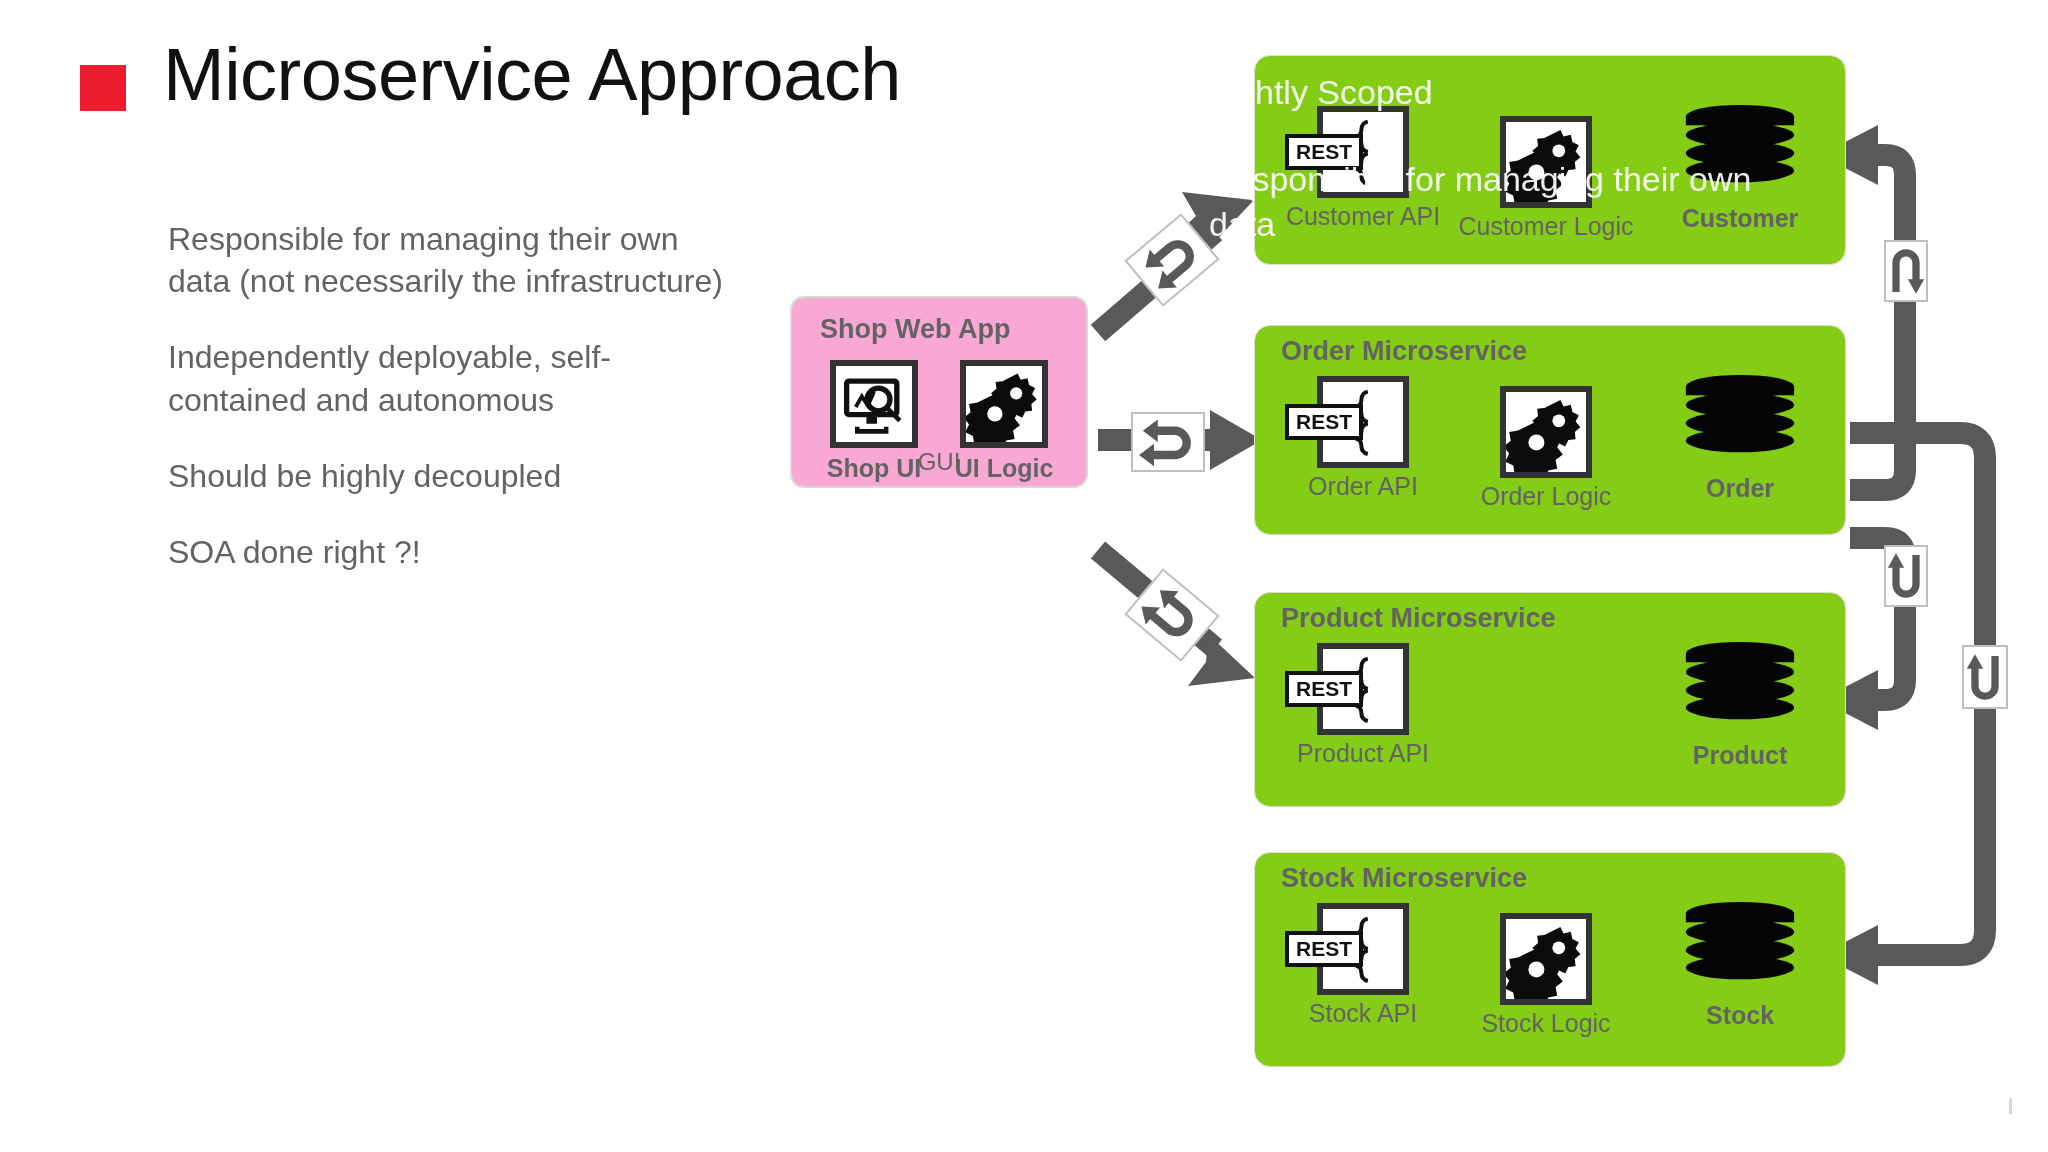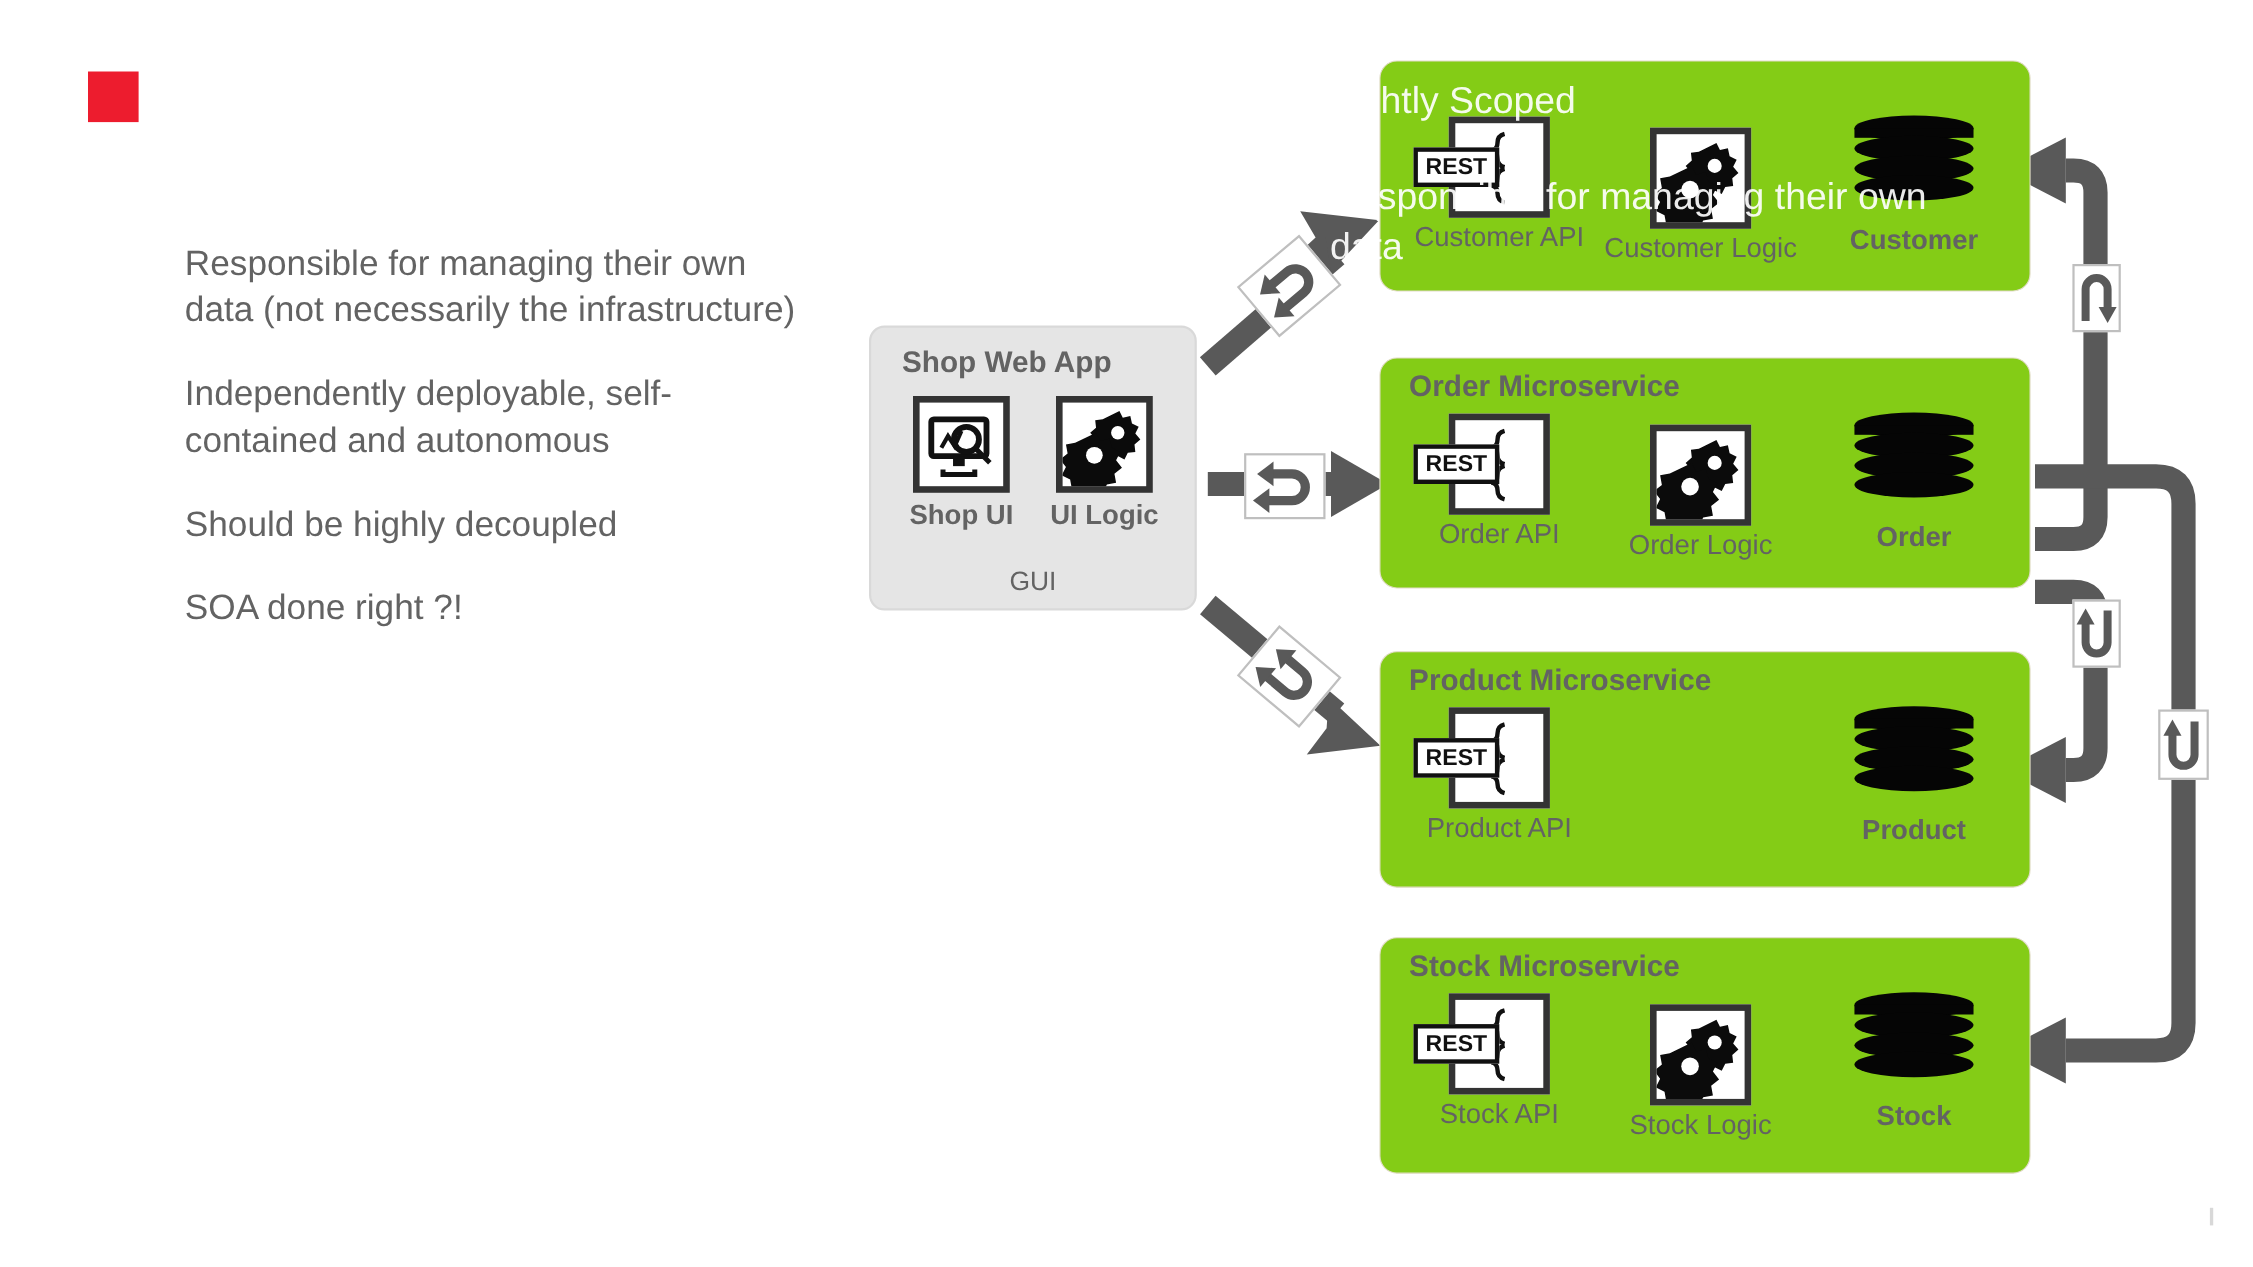--- a/index.html
+++ b/index.html
@@ -25,22 +25,22 @@
 
   
   #bullet-list{
     position:absolute;left:168px;top:218px;width:580px;
     color:#636363;font-size:32px;line-height:1.32;
   }
   .bullet-item{margin:0 0 34px 0;}
 
   
   #gui-box{
-    position:absolute;left:790px;top:296px;width:298px;height:259px;
-    background:#e5e5e5;border:2px solid #D9D9D9;border-radius:14px;
+    position:absolute;left:790px;top:296px;width:298px;height:192px;
+    background:#f9a8d4;border:2px solid #D9D9D9;border-radius:14px;
     box-sizing:border-box;
   }
   #gui-title{
     position:absolute;left:28px;top:16px;
     font-size:27px;font-weight:bold;color:#636363;white-space:nowrap;
   }
   #gui-footer{
     position:absolute;left:0;right:0;bottom:10px;text-align:center;
     font-size:24px;color:#636363;
   }
@@ -111,20 +111,21 @@
     position:absolute;right:36px;bottom:38px;width:3px;height:16px;
     background:#d8d8d8;
   }
 </style>
 </head>
 <body>
 
 <div class="slide">
 
   <div id="title-bullet"></div>
+  <div id="page-title">Microservice Approach</div>
 
   <div id="bullet-list">
     <p class="bullet-item">Responsible for managing their own data (not necessarily the infrastructure)</p>
     <p class="bullet-item">Independently deployable, self-contained and autonomous</p>
     <p class="bullet-item">Should be highly decoupled</p>
     <p class="bullet-item">SOA done right ?!</p>
   </div>
 
   <svg id="connectors" viewBox="0 0 2048 1152" xmlns="http://www.w3.org/2000/svg">
     <defs>

